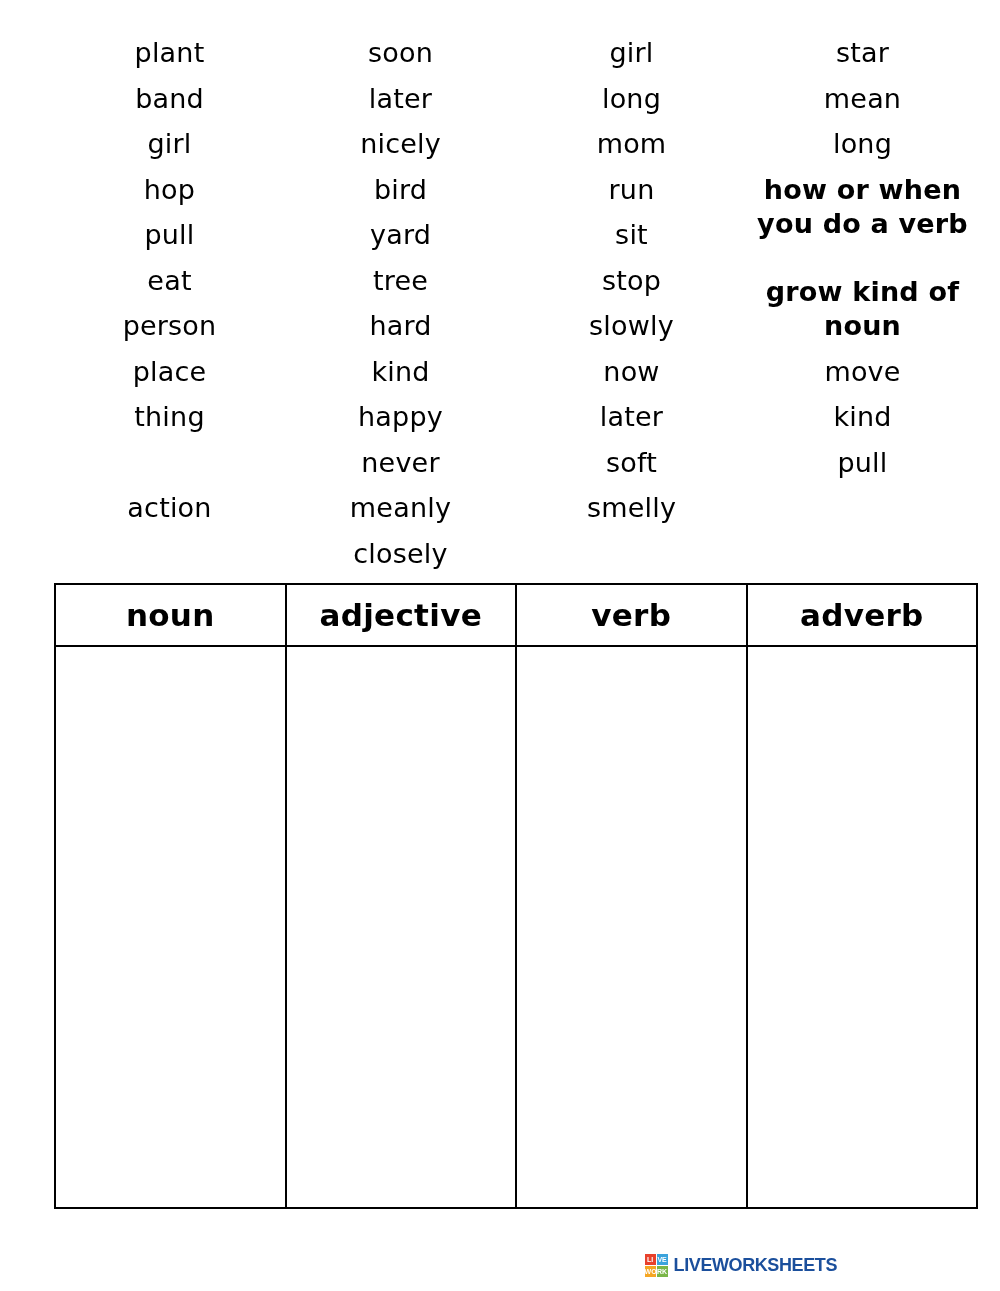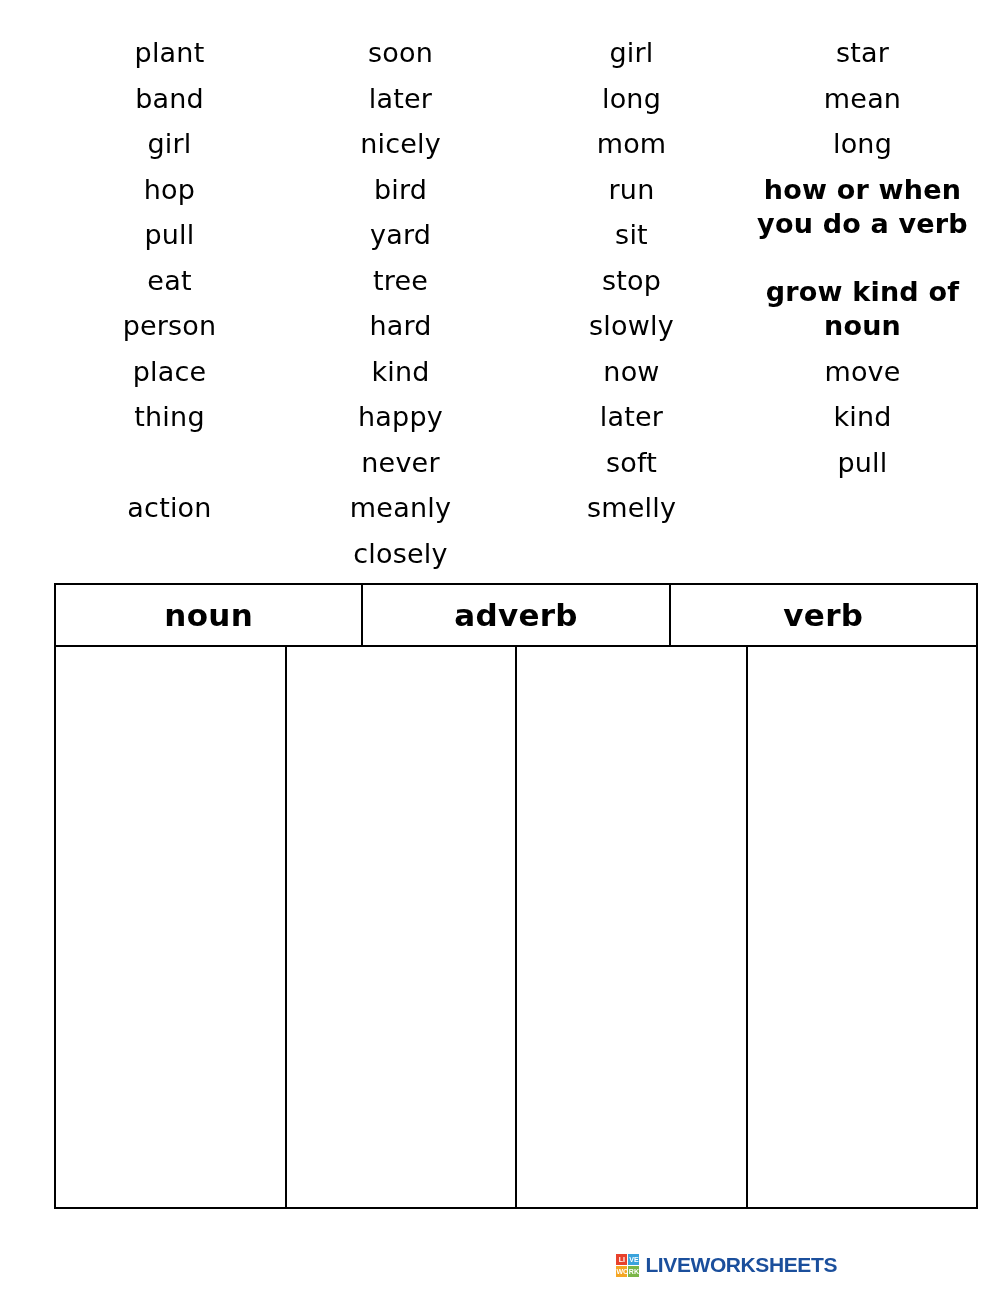--- a/index.html
+++ b/index.html
@@ -121,21 +121,21 @@
     color: #ffffff;
     font-weight: bold;
     font-family: "Liberation Sans", sans-serif;
   }
   .lm-1 { background: #e8412c; }
   .lm-2 { background: #3aa3dc; }
   .lm-3 { background: #f5a623; }
   .lm-4 { background: #7ab648; }
   .logo-text {
     font-family: "Liberation Sans", sans-serif;
-    font-size: 21px;
+    font-size: 18px;
     font-weight: bold;
     color: #1b4f9c;
     letter-spacing: -0.4px;
     text-align: center;
   }
 </style>
 </head>
 <body>
 
 <div class="sheet">
@@ -197,22 +197,23 @@
       <div class="wb-word">move</div>
       <div class="wb-word">kind</div>
       <div class="wb-word">pull</div>
     </div>
 
   </div>
 
   <div class="table">
     <div class="head-row">
       <div class="head-cell">noun</div>
+      <div class="head-cell">adjective</div>
+      <div class="head-cell">verb</div>
       <div class="head-cell">adverb</div>
-      <div class="head-cell">verb</div>
     </div>
     <div class="body-row">
       <div class="body-cell"></div>
       <div class="body-cell"></div>
       <div class="body-cell"></div>
       <div class="body-cell"></div>
     </div>
   </div>
 
   <div class="footer">

